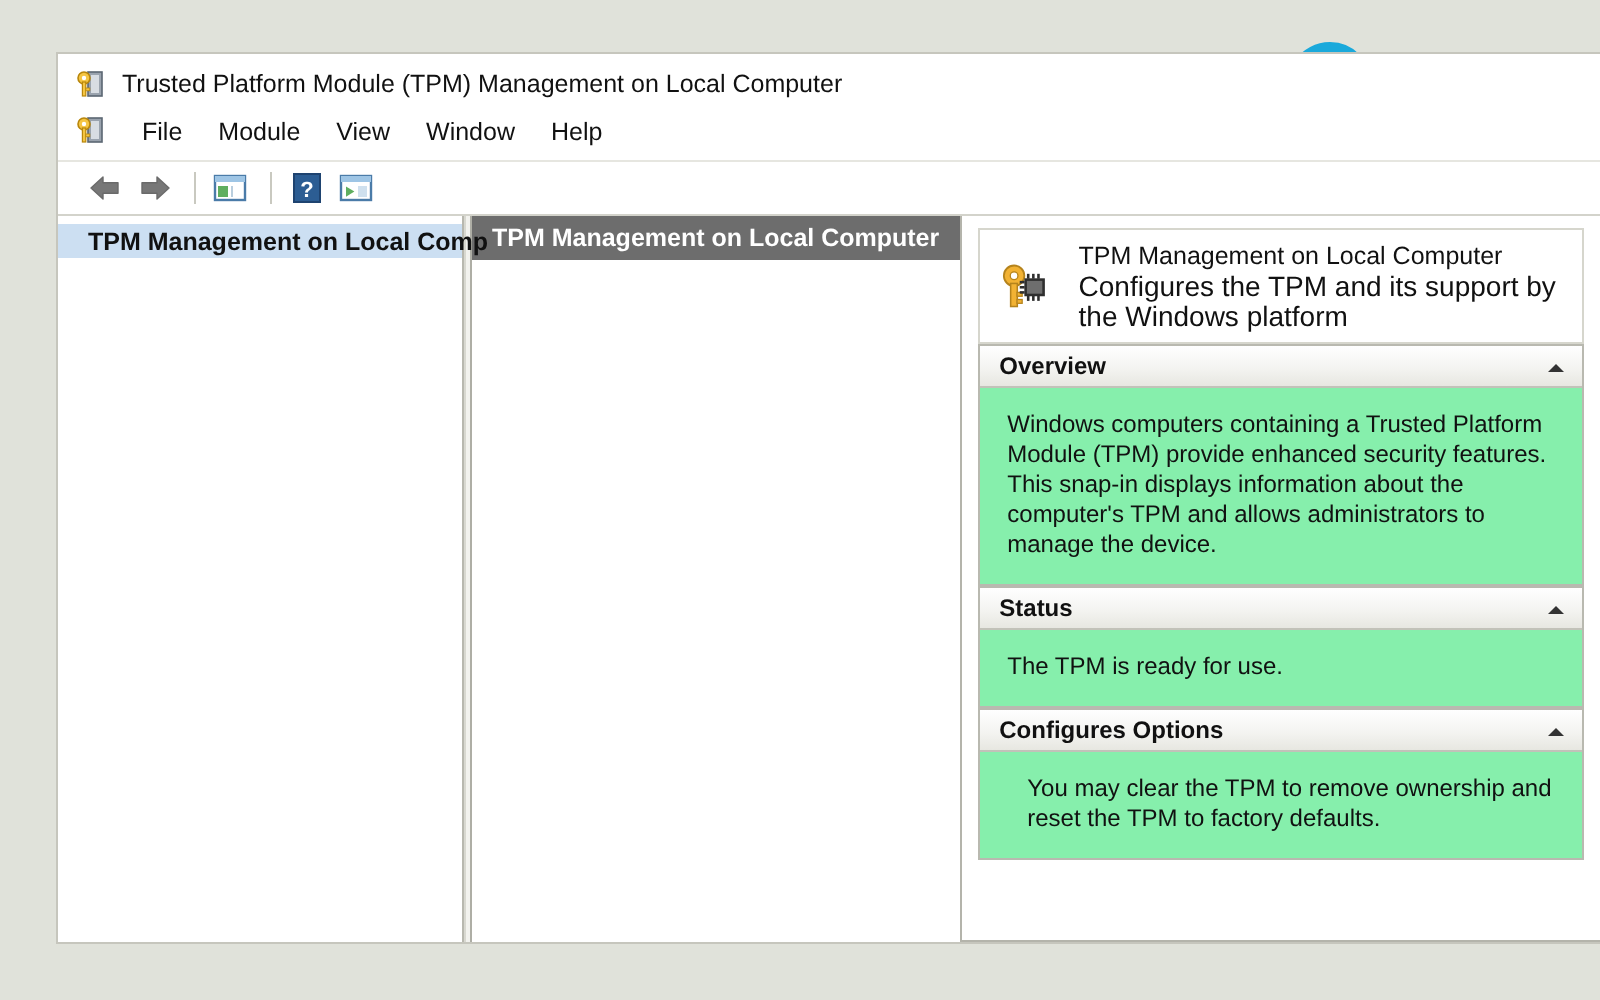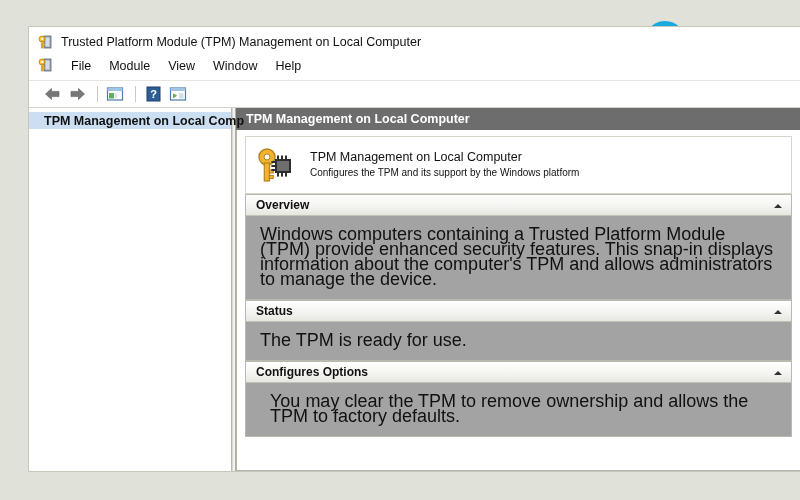--- a/index.html
+++ b/index.html
@@ -136,21 +136,20 @@
     box-sizing: border-box;
     cursor: col-resize;
   }
 
   
   .content-pane {
     flex: 1 1 auto;
     min-width: 0;
     background: #ffffff;
     display: flex;
-    flex-direction: column;
     overflow: hidden;
   }
 
   .content-header {
     background: #6d6d6d;
     color: #ffffff;
     font-size: 12.5px;
     font-weight: bold;
     padding: 4px 10px 5px 10px;
     height: 22px;
@@ -180,21 +179,21 @@
     box-sizing: border-box;
     height: 58px;
   }
   .banner .banner-text { margin-left: 14px; }
   .banner .banner-title {
     font-size: 12.5px;
     color: #111111;
     line-height: 15px;
   }
   .banner .banner-sub {
-    font-size: 10px;
+    font-size: 14px;
     color: #111111;
     line-height: 15px;
   }
 
   
   .section {
     margin-top: 0;
     border: 1px solid #b9b9b0;
     background: #ffffff;
     box-sizing: border-box;
@@ -224,24 +223,24 @@
   .chevron::before {
     content: "";
     position: absolute;
     left: 0; top: 3px;
     border-left: 4px solid transparent;
     border-right: 4px solid transparent;
     border-bottom: 4px solid #333333;
   }
   .section-body {
     padding: 11px 14px 12px 14px;
-    font-size: 18px;
+    font-size: 12px;
     color: #111111;
     line-height: 15px;
-    background: #a3a3a3;
+    background: #86efac;
   }
   .section-body.indent { padding-left: 24px; }
 
   
   .mfg-row {
     display: flex;
     align-items: center;
     padding: 9px 10px 11px 14px;
     font-size: 12.3px;
     color: #111111;
@@ -420,21 +419,21 @@
               <span class="chevron"></span>
             </div>
             <div class="section-body">The TPM is ready for use.</div>
           </div>
 
           <div class="section">
             <div class="section-head">
               <span class="section-title">Configures Options</span>
               <span class="chevron"></span>
             </div>
-            <div class="section-body indent">You may clear the TPM to remove ownership and allows the TPM to factory defaults.</div>
+            <div class="section-body indent">You may clear the TPM to remove ownership and reset the TPM to factory defaults.</div>
           </div>
 
 
         </div>
       </div>
 
     </div>
   </div>
 </div>
 

